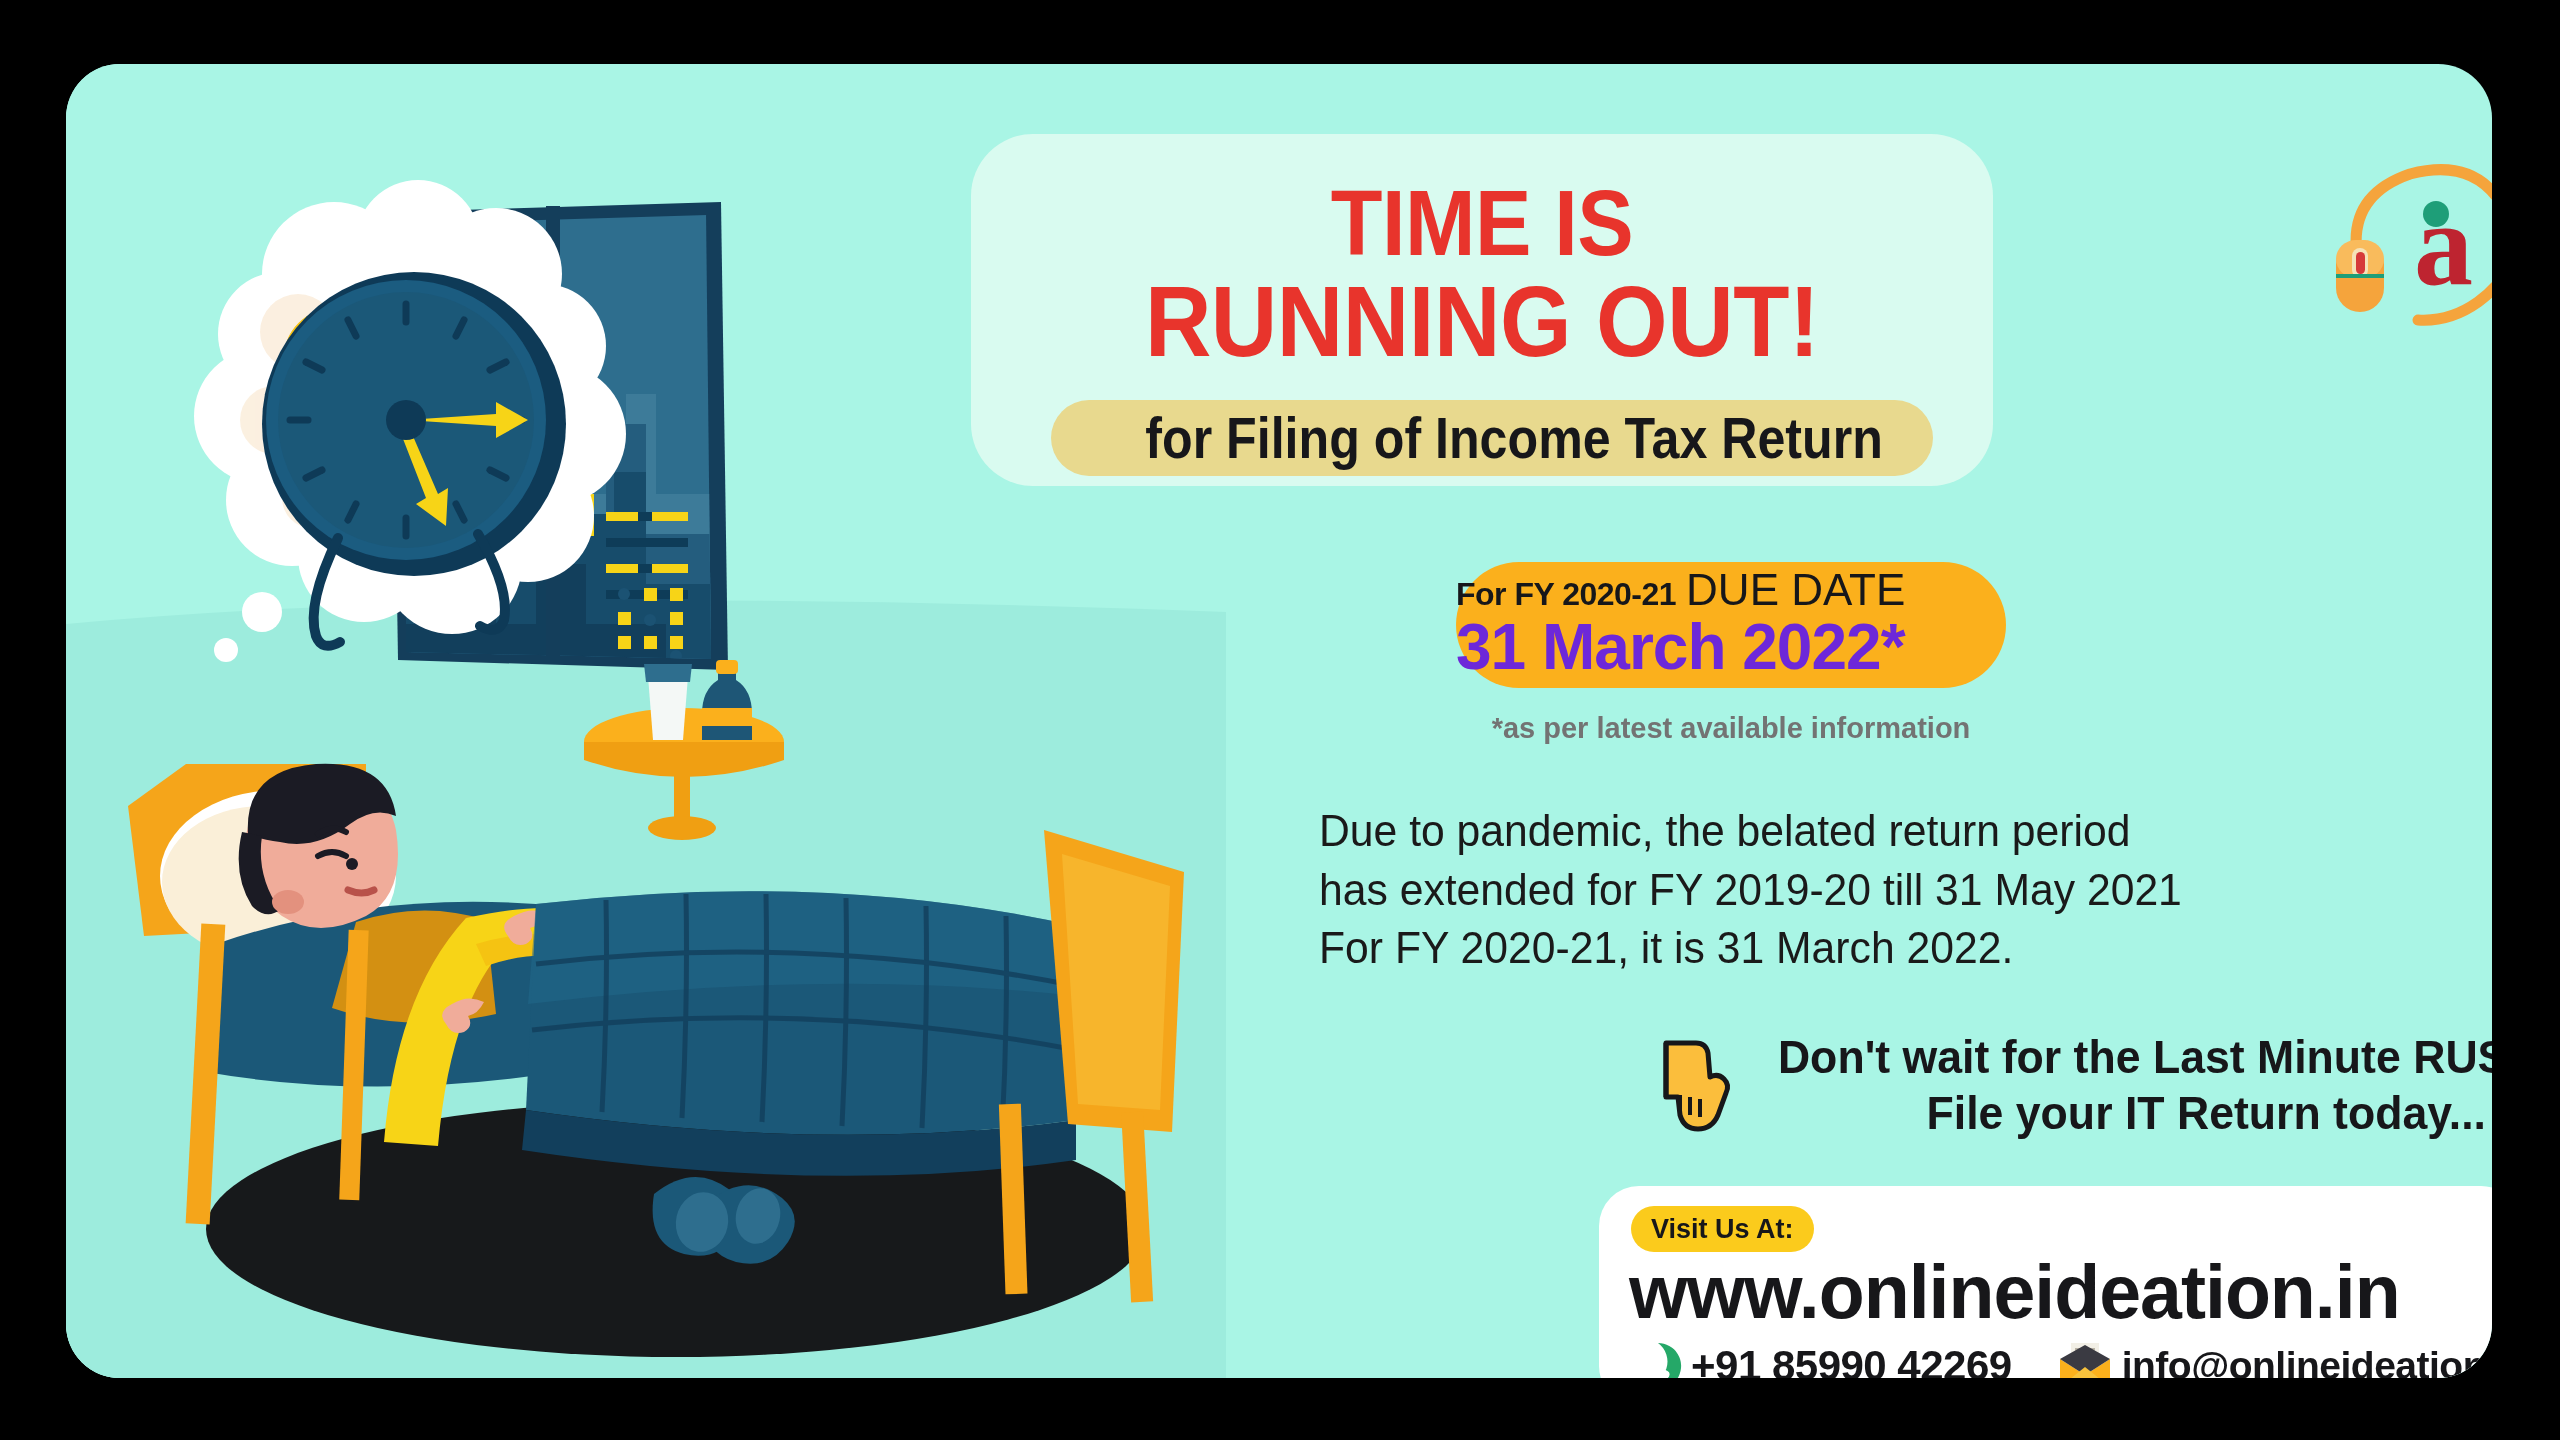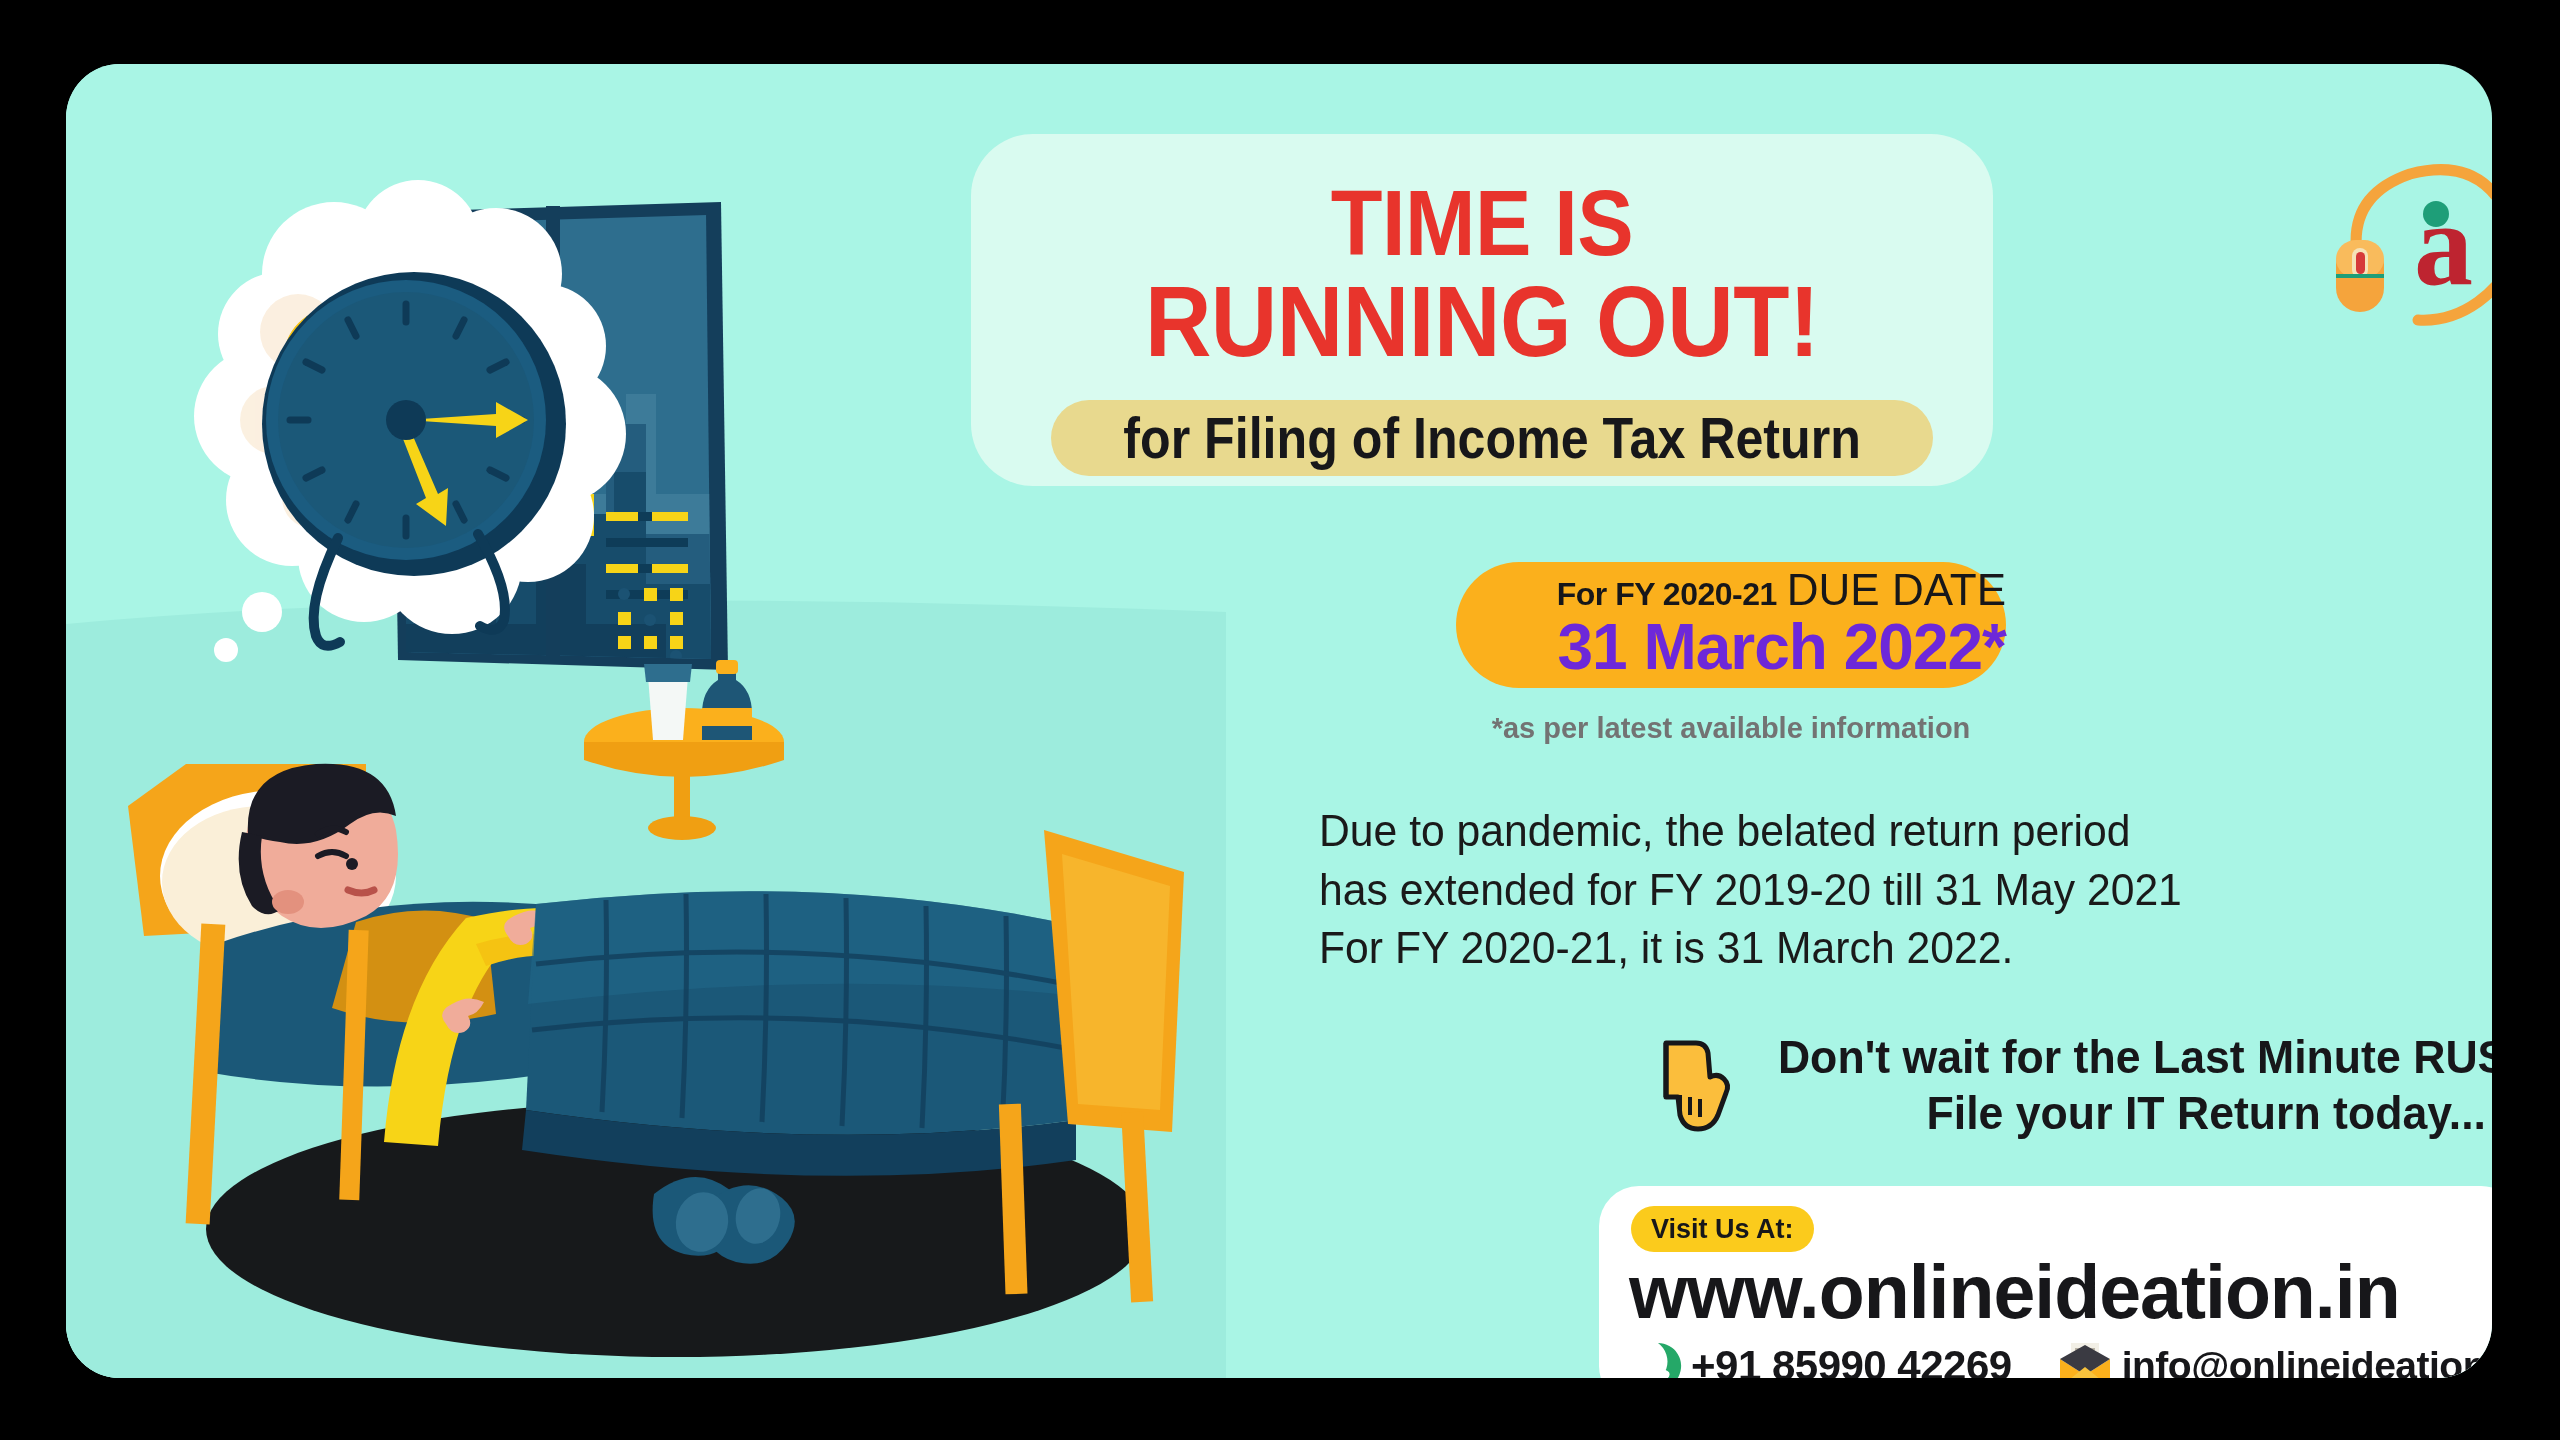--- a/index.html
+++ b/index.html
@@ -28,33 +28,33 @@
     color:#E8342C; font-weight:bold; letter-spacing:-0.5px;
     font-family:"Liberation Sans", sans-serif;
     transform:scaleX(0.92); transform-origin:center;
   }
   .hl1 { top:46px; font-size:92px; line-height:0.95; }
   .hl2 { top:140px; font-size:100px; line-height:0.95; }
 
   .sub-bar {
     position:absolute; left:80px; top:266px; width:882px; height:76px;
     background:#E8D98E; border-radius:38px;
-    display:flex; align-items:center; justify-content:center;
+    display:flex; align-items:center; justify-content:flex-end;
   }
   .sub-bar span {
     font-size:57px; font-weight:bold; color:#17171A;
     transform:scaleX(0.88); transform-origin:center; white-space:nowrap;
     font-family:"Liberation Sans", sans-serif;
   }
 
   
   .due-badge {
     position:absolute; left:1390px; top:498px; width:550px; height:126px;
     background:#FBB01C; border-radius:63px;
-    display:flex; flex-direction:column; align-items:flex-end; justify-content:center;
+    display:flex; flex-direction:column; align-items:flex-start; justify-content:center;
     padding-bottom:4px;
   }
   .due-line1 { display:flex; align-items:baseline; gap:10px; color:#17171A; }
   .due-fy { font-size:32px; font-weight:bold; letter-spacing:-0.5px; }
   .due-label { font-size:44px; font-weight:normal; letter-spacing:0px; }
   .due-date { font-size:64px; font-weight:bold; color:#6d28d9; line-height:1.02; letter-spacing:-1px; }
   .due-note {
     position:absolute; left:1390px; top:648px; width:550px; text-align:center;
     font-size:29px; font-weight:bold; color:#737373;
   }

